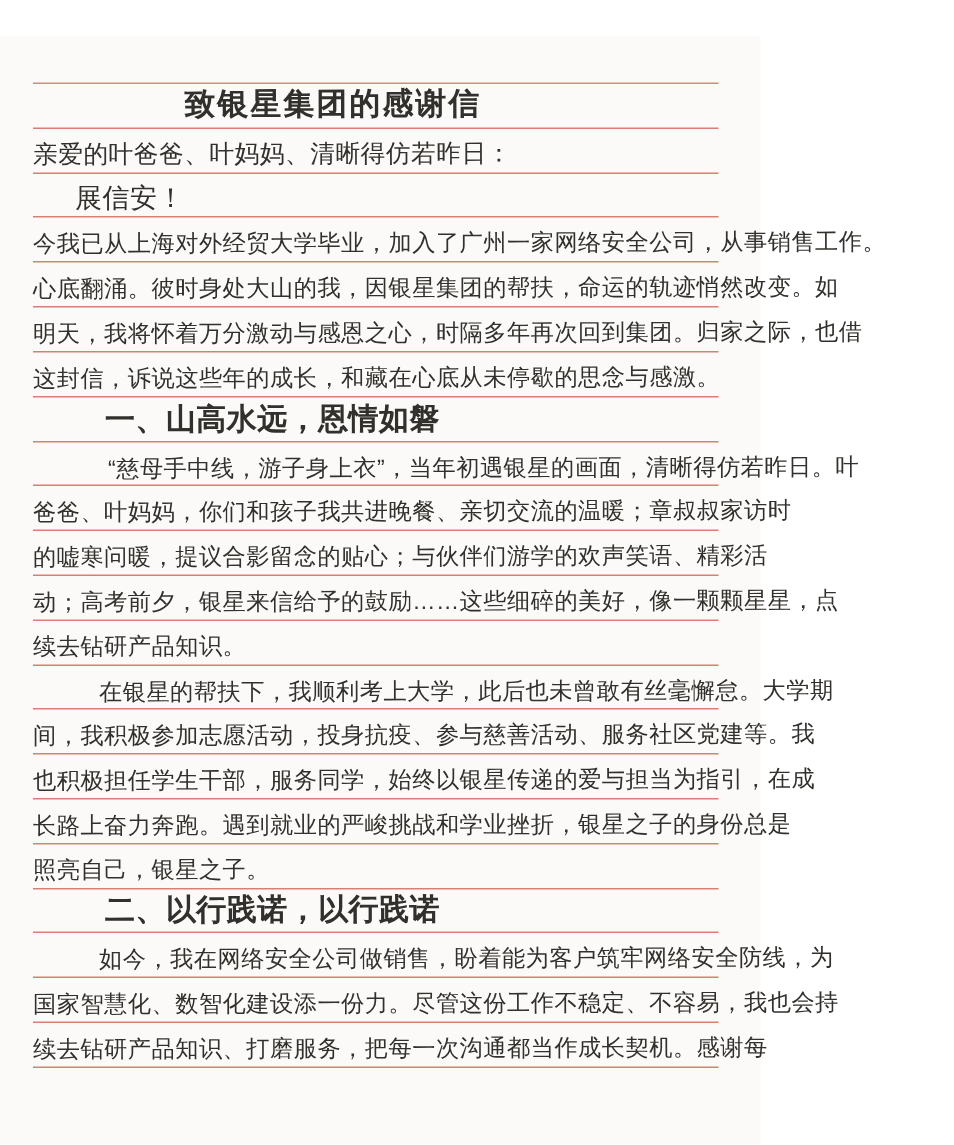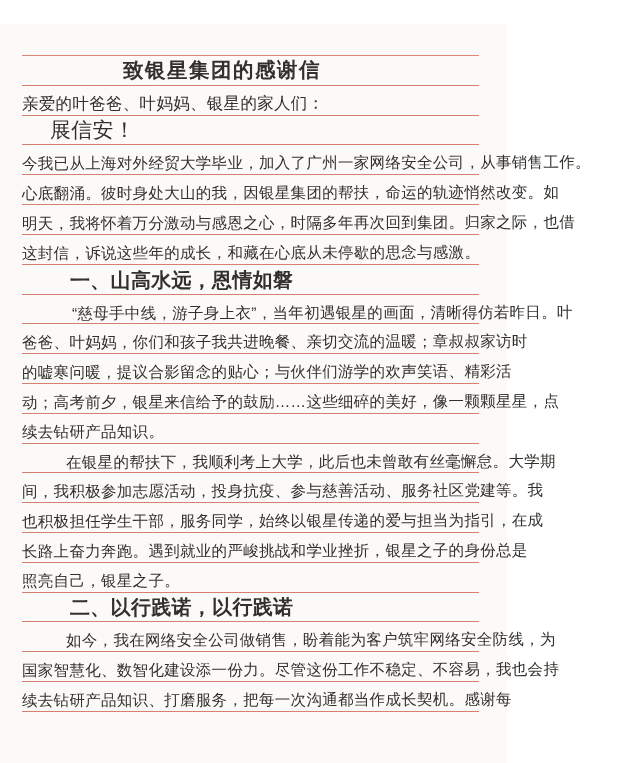--- a/index.html
+++ b/index.html
@@ -56,21 +56,21 @@
     letter-spacing: 1.5px;
     font-weight: bold;
     margin-right: 58px;
     padding-bottom: 3px;
   }
   .row.salutation span {
     font-size: 16.5px;
   }
   .row.greeting span {
     margin-left: 28px;
-    font-size: 21px;
+    font-size: 18px;
   }
   .row.indent span {
     margin-left: 44px;
   }
   .row.indent-q span {
     margin-left: 50px;
   }
   .row.heading span {
     margin-left: 48px;
     font-size: 20px;
@@ -85,21 +85,21 @@
 
     <div class="row first">
         <span></span>
       </div>
 
     <div class="row title-row">
         <span>致银星集团的感谢信</span>
       </div>
 
     <div class="row salutation">
-        <span>亲爱的叶爸爸、叶妈妈、银星的家人们：</span>
+        <span>亲爱的叶爸爸、叶妈妈、清晰得仿若昨日：</span>
       </div>
 
     <div class="row greeting">
         <span>展信安！</span>
       </div>
 
     <div class="row">
         <span>今我已从上海对外经贸大学毕业，加入了广州一家网络安全公司，从事销售工作。</span>
       </div>
     <div class="row">

